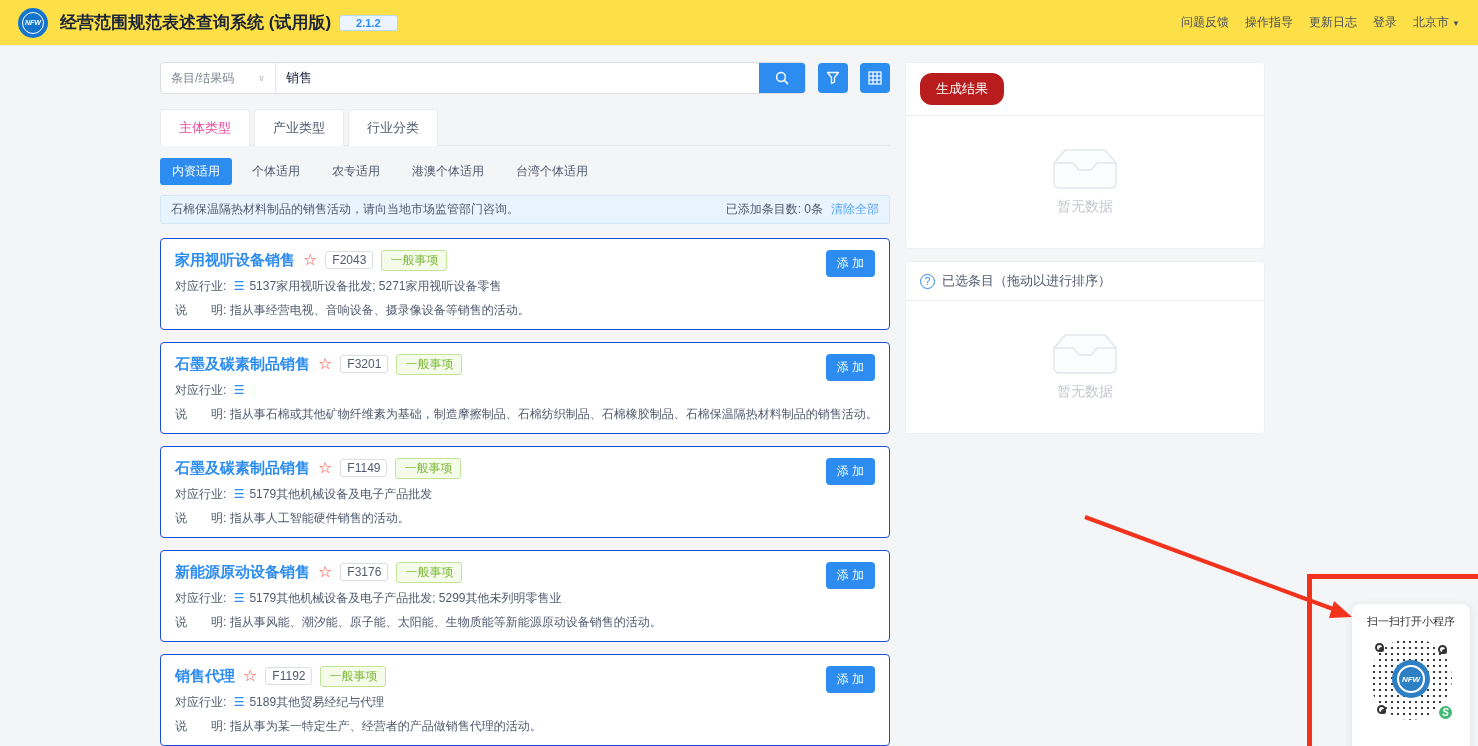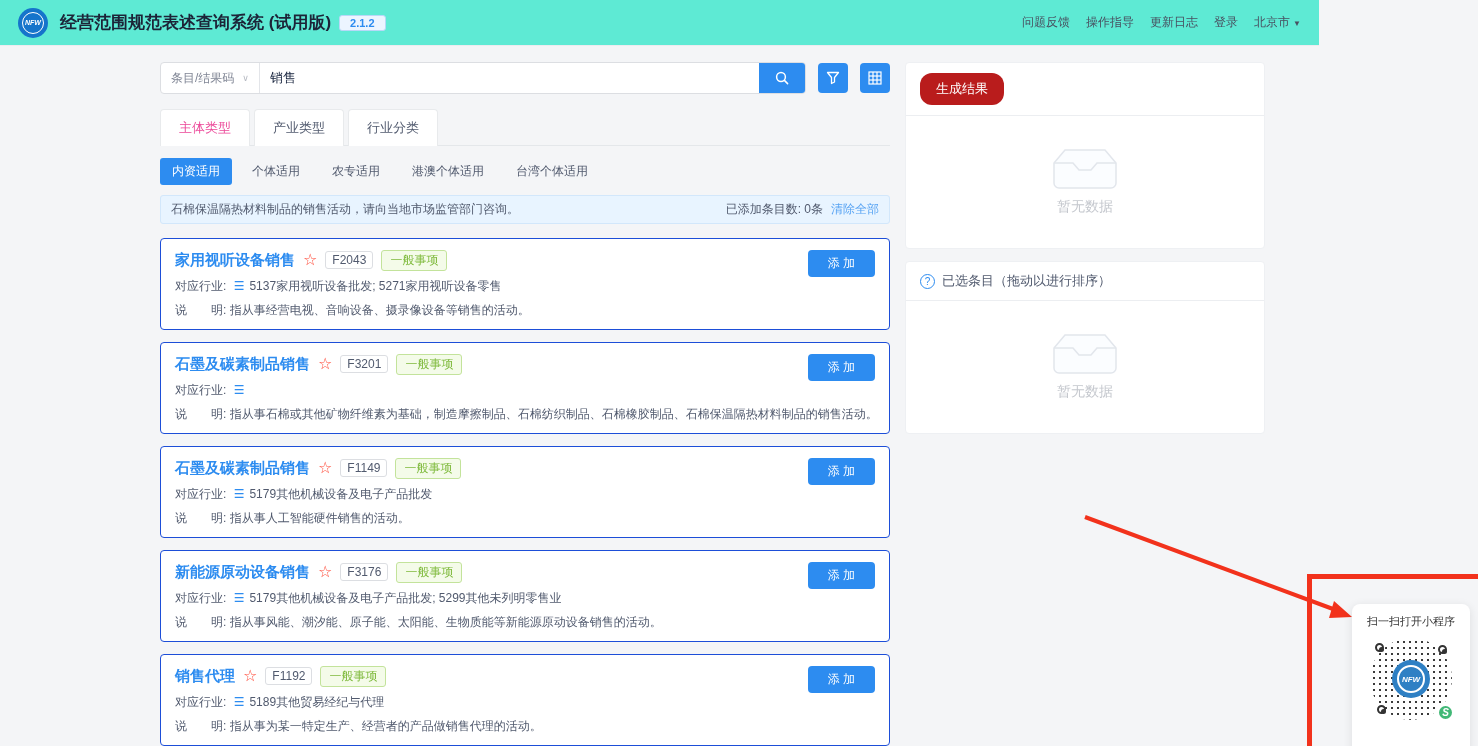--- a/index.html
+++ b/index.html
@@ -4,51 +4,51 @@
 <style>
   * { margin:0; padding:0; box-sizing:border-box; }
   html,body { background:#e9eaee; }
   #page {
     position:relative; width:1478px; height:746px; overflow:hidden;
     background:#f4f5f7; font-family:"Liberation Sans","DejaVu Sans",sans-serif;
     color:#515a6e;
   }
   
   .hdr {
-    position:absolute; left:0; top:0; width:1319px; height:46px;
-    background:#5eead4; border-bottom:1px solid #ececf0;
+    position:absolute; left:0; top:0; width:1478px; height:46px;
+    background:#fde047; border-bottom:1px solid #ececf0;
     display:flex; align-items:center; padding:0 18px;
   }
   .logo {
     width:30px; height:30px; border-radius:50%; background:#1574cb;
     display:flex; align-items:center; justify-content:center; flex:0 0 auto;
   }
   .logo-inner {
     width:22px; height:22px; border-radius:50%; border:1.5px solid #fff;
     display:flex; align-items:center; justify-content:center;
     color:#fff; font-size:7px; font-weight:bold; font-style:italic;
   }
   .hdr-title { margin-left:12px; font-size:17px; font-weight:600; color:#1c2438; }
   .ver-badge {
     margin-left:8px; font-size:11px; color:#2d8cf0; background:#ecf5ff;
-    border:1px solid #b8d8f8; border-radius:3px; padding:1px 10px; font-weight:600;
+    border:1px solid #b8d8f8; border-radius:3px; padding:1px 16px; font-weight:600;
   }
   .hdr-nav { margin-left:auto; display:flex; align-items:flex-start; gap:16px; font-size:12px; color:#495060; }
   .hdr-nav span { cursor:pointer; }
   .region-caret { font-size:8px; margin-left:3px; color:#495060; }
 
   
   .left-col { position:absolute; left:160px; top:62px; width:730px; }
   .search-row { display:flex; align-items:center; height:32px; }
   .input-group {
     display:flex; align-items:stretch; width:660px; height:32px;
     border:1px solid #dcdee2; border-radius:4px; background:#fff; overflow:hidden;
   }
   .prepend {
-    display:flex; align-items:center; gap:8px; padding:0 10px;
+    display:flex; align-items:center; gap:24px; padding:0 10px;
     font-size:12px; color:#808695; border-right:1px solid #e3e5e9; cursor:pointer; flex:0 0 auto;
   }
   .prepend .caret { font-size:9px; color:#b6bac2; }
   .search-input { flex:1; border:none; outline:none; padding:0 10px; font-size:13px; color:#17233d; font-family:inherit; }
   .search-btn {
     width:46px; border:none; background:#2d8cf0; display:flex;
     align-items:center; justify-content:center; cursor:pointer;
   }
   .sq-btn {
     width:30px; height:30px; margin-left:12px; border:none; border-radius:4px;
@@ -86,21 +86,21 @@
   .code {
     font-size:12px; color:#515a6e; border:1px solid #dcdee2; border-radius:3px;
     padding:1px 6px; background:#fff;
   }
   .tag {
     font-size:12px; color:#7fba3d; background:#f4fbe9; border:1px solid #c3e39b;
     border-radius:3px; padding:1px 8px;
   }
   .add-btn {
     position:absolute; right:14px; top:11px; background:#2d8cf0; color:#fff;
-    border:none; border-radius:4px; font-size:12px; padding:5px 20px; cursor:pointer;
+    border:none; border-radius:4px; font-size:12px; padding:5px 11px; cursor:pointer;
     font-family:inherit;
   }
   .irow { display:flex; align-items:baseline; margin-top:5px; font-size:12px; line-height:19px; }
   .irow .lbl { white-space:pre; flex:0 0 auto; }
   .menu-icon { color:#2d8cf0; margin:0 5px 0 4px; font-size:12px; cursor:pointer; }
   .irow .txt { white-space:nowrap; overflow:hidden; color:#515a6e; }
 
   
   .right-col { position:absolute; left:905px; top:62px; width:360px; }
   .rcard { background:#fff; border-radius:4px; border:1px solid #eef0f3; }

